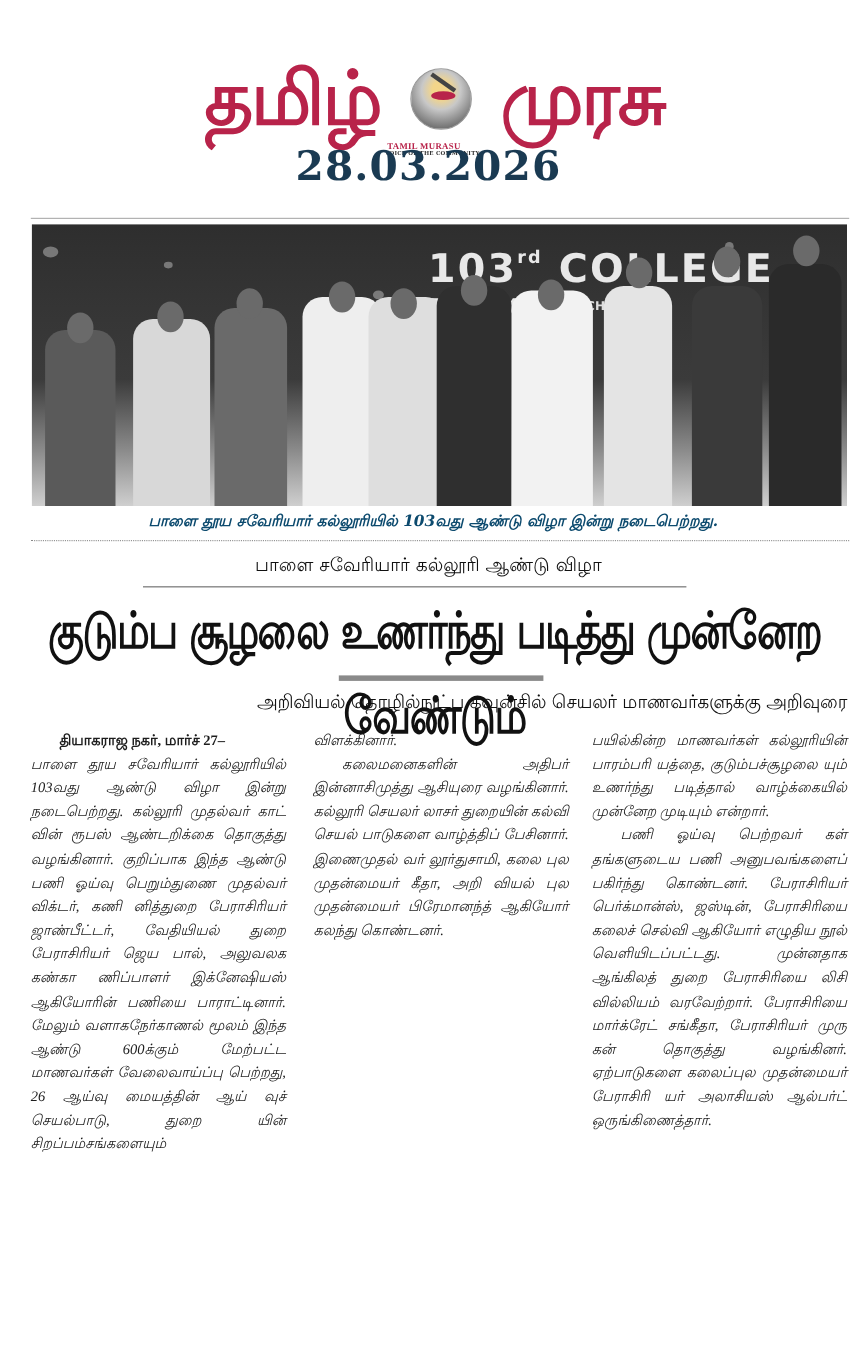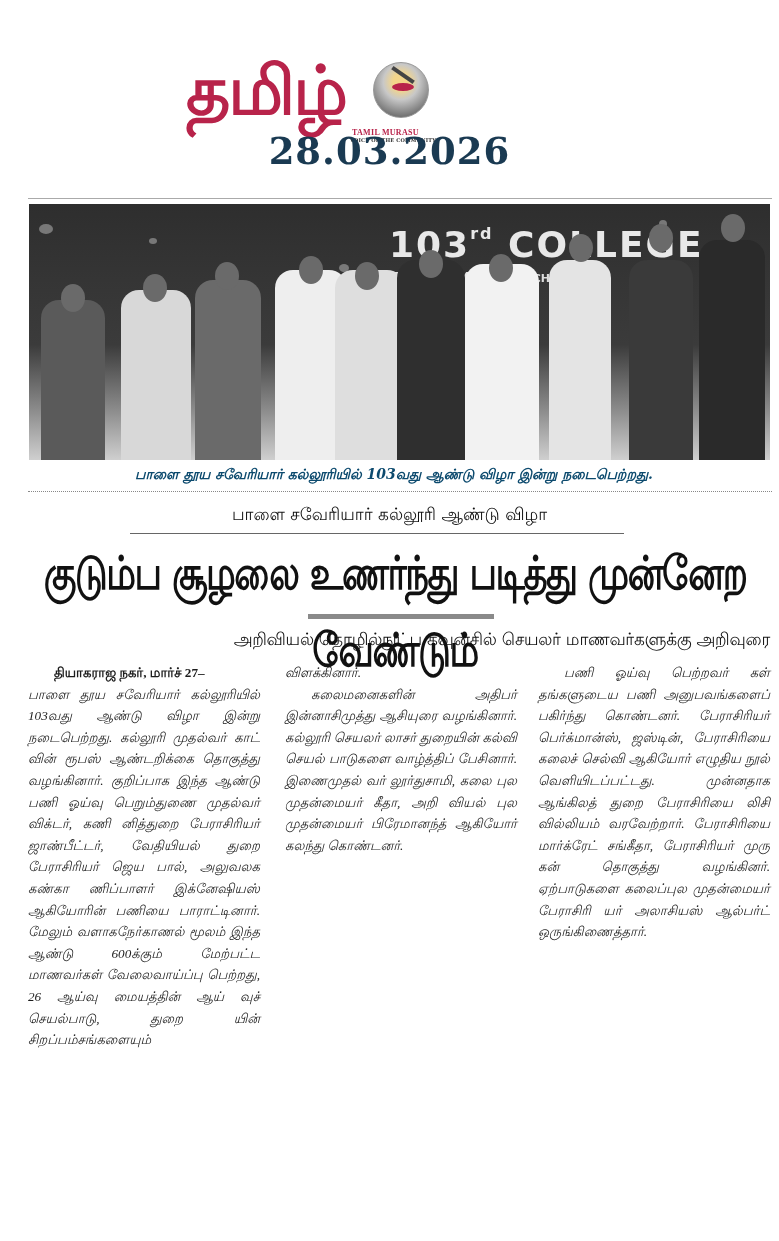--- a/index.html
+++ b/index.html
@@ -64,20 +64,21 @@
   </style>
 </head>
 <body>
 
 <div class="masthead">
   <div class="logo-word logo-left" style="color:#b8234a">தமிழ்</div>
   <div class="logo-emblem">
     <div class="drumstick"></div>
     <div class="drum"></div>
   </div>
+  <div class="logo-word logo-right" style="color:#b8234a">முரசு</div>
   <div class="logo-sub1" style="color:#b8234a">TAMIL MURASU</div>
   <div class="logo-sub2">VOICE OF THE COMMUNITY</div>
 </div>
 
 <div class="date" style="color:#1a3a52">28.03.2026</div>
 
 <div class="photo-top-rule"></div>
 <div class="photo">
   <div class="bokeh" style="left:10px;top:20px;width:14px;height:10px;"></div>
   <div class="bokeh" style="left:120px;top:34px;width:8px;height:6px;"></div>
@@ -125,15 +126,16 @@
 <div class="columns">
   <div class="col col-1">
     <p class="indent dateline">தியாகராஜ நகர், மார்ச் 27–</p>
     <p>பாளை தூய சவேரியார் கல்லூரியில் 103வது ஆண்டு விழா இன்று நடைபெற்றது. கல்லூரி முதல்வர் காட் வின் ரூபஸ் ஆண்டறிக்கை தொகுத்து வழங்கினார். குறிப்பாக இந்த ஆண்டு பணி ஓய்வு பெறும்துணை முதல்வர் விக்டர், கணி னித்துறை பேராசிரியர் ஜாண்பீட்டர், வேதியியல் துறை பேராசிரியர் ஜெய பால், அலுவலக கண்கா ணிப்பாளர் இக்னேஷியஸ் ஆகியோரின் பணியை பாராட்டினார். மேலும் வளாகநேர்காணல் மூலம் இந்த ஆண்டு 600க்கும் மேற்பட்ட மாணவர்கள் வேலைவாய்ப்பு பெற்றது, 26 ஆய்வு மையத்தின் ஆய் வுச் செயல்பாடு, துறை யின் சிறப்பம்சங்களையும்</p>
   </div>
   <div class="col col-2">
     <p>விளக்கினார்.</p>
     <p class="indent">கலைமனைகளின் அதிபர் இன்னாசிமுத்து ஆசியுரை வழங்கினார். கல்லூரி செயலர் லாசர் துறையின் கல்வி செயல் பாடுகளை வாழ்த்திப் பேசினார். இணைமுதல் வர் லூர்துசாமி, கலை புல முதன்மையர் கீதா, அறி வியல் புல முதன்மையர் பிரேமானந்த் ஆகியோர் கலந்து கொண்டனர்.</p>
   </div>
   <div class="col col-3">
+    <p>பயில்கின்ற மாணவர்கள் கல்லூரியின் பாரம்பரி யத்தை, குடும்பச்சூழலை யும் உணர்ந்து படித்தால் வாழ்க்கையில் முன்னேற முடியும் என்றார்.</p>
     <p class="indent">பணி ஓய்வு பெற்றவர் கள் தங்களுடைய பணி அனுபவங்களைப் பகிர்ந்து கொண்டனர். பேராசிரியர் பெர்க்மான்ஸ், ஜஸ்டின், பேராசிரியை கலைச் செல்வி ஆகியோர் எழுதிய நூல் வெளியிடப்பட்டது. முன்னதாக ஆங்கிலத் துறை பேராசிரியை லிசி வில்லியம் வரவேற்றார். பேராசிரியை மார்க்ரேட் சங்கீதா, பேராசிரியர் முரு கன் தொகுத்து வழங்கினர். ஏற்பாடுகளை கலைப்புல முதன்மையர் பேராசிரி யர் அலாசியஸ் ஆல்பர்ட் ஒருங்கிணைத்தார்.</p>
   </div>
 </div>
 
 </body></html>

